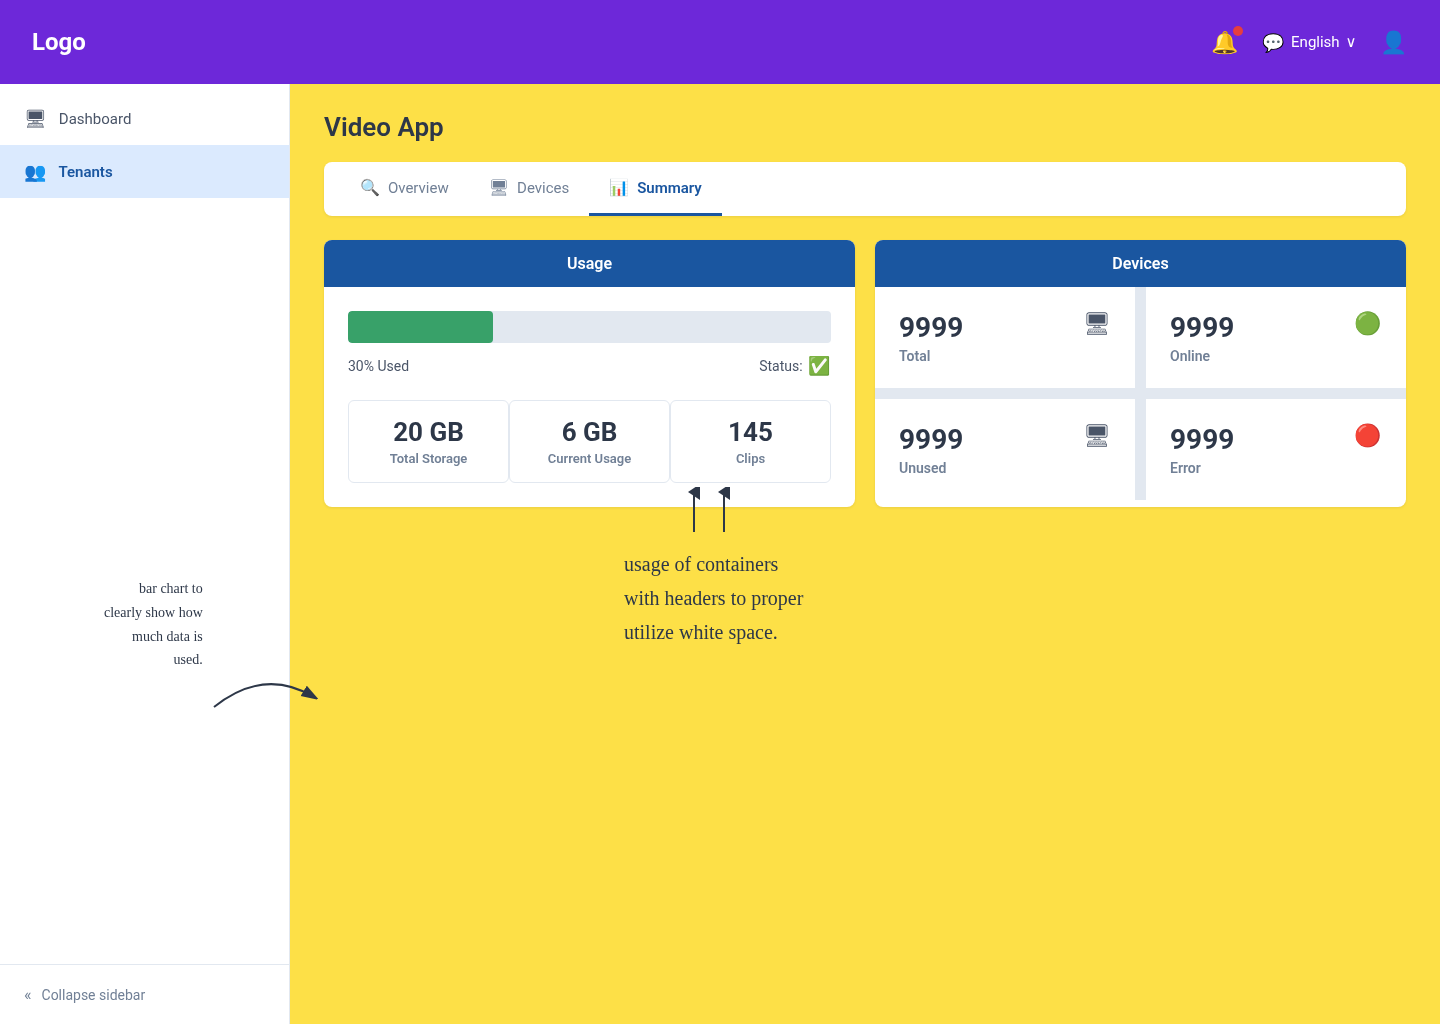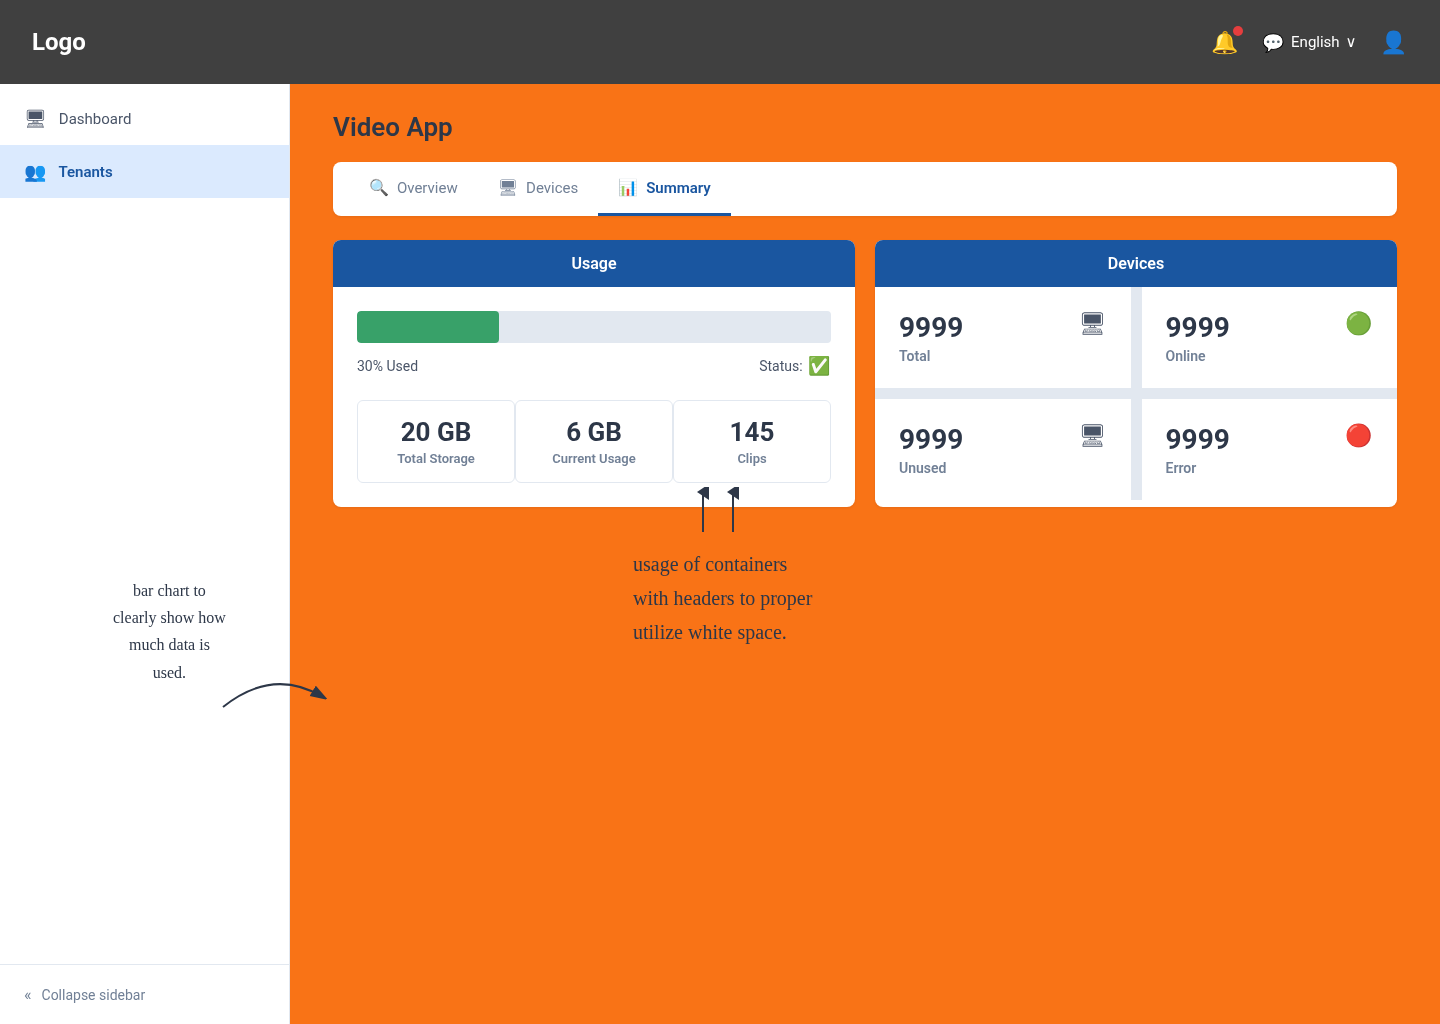--- a/index.html
+++ b/index.html
@@ -5,21 +5,21 @@
     * { box-sizing: border-box; margin: 0; padding: 0; }
     body {
       background: #f5ede0;
       font-family: -apple-system, BlinkMacSystemFont, 'Segoe UI', Roboto, sans-serif;
       min-height: 1024px;
       width: 1440px;
     }
 
     
     .top-nav {
-      background: #404040;
+      background: #6d28d9;
       height: 84px;
       display: flex;
       align-items: center;
       padding: 0 32px;
       justify-content: space-between;
     }
     .logo-text {
       color: white;
       font-size: 24px;
       font-weight: bold;
@@ -106,22 +106,22 @@
       color: #718096;
       font-size: 14px;
     }
     .collapse-icon {
       font-size: 16px;
     }
 
     
     .main-content {
       flex: 1;
-      background: #f97316;
-      padding: 28px 43px;
+      background: #fde047;
+      padding: 28px 34px;
     }
     .page-title {
       font-size: 26px;
       font-weight: 600;
       color: #2d3748;
       margin-bottom: 20px;
     }
 
     
     .tabs-container {
@@ -402,21 +402,21 @@
             </div>
             <span class="device-stat-icon error">🔴</span>
           </div>
         </div>
       </div>
 
     </div>
 
     <div style="position:relative; height: 300px; margin-top: 10px;">
 
-      <div style="position:absolute; left:-220px; top:60px; font-family:'Comic Sans MS',cursive; font-size:16px; color:#2d3748; line-height:1.7; text-align:center;">
+      <div style="position:absolute; left:-220px; top:60px; font-family:'Comic Sans MS',cursive; font-size:14px; color:#2d3748; line-height:1.7; text-align:right;">
         bar chart to<br>clearly show how<br>much data is<br>used.
       </div>
 
       <svg style="position:absolute; left:-120px; top:130px;" width="120" height="80">
         <path d="M 10 60 Q 60 20 110 50" stroke="#2d3748" stroke-width="2" fill="none" marker-end="url(#arrow)"></path>
         <defs>
           <marker id="arrow" markerWidth="8" markerHeight="8" refX="6" refY="3" orient="auto">
             <path d="M0,0 L0,6 L9,3 z" fill="#2d3748"></path>
           </marker>
         </defs>

